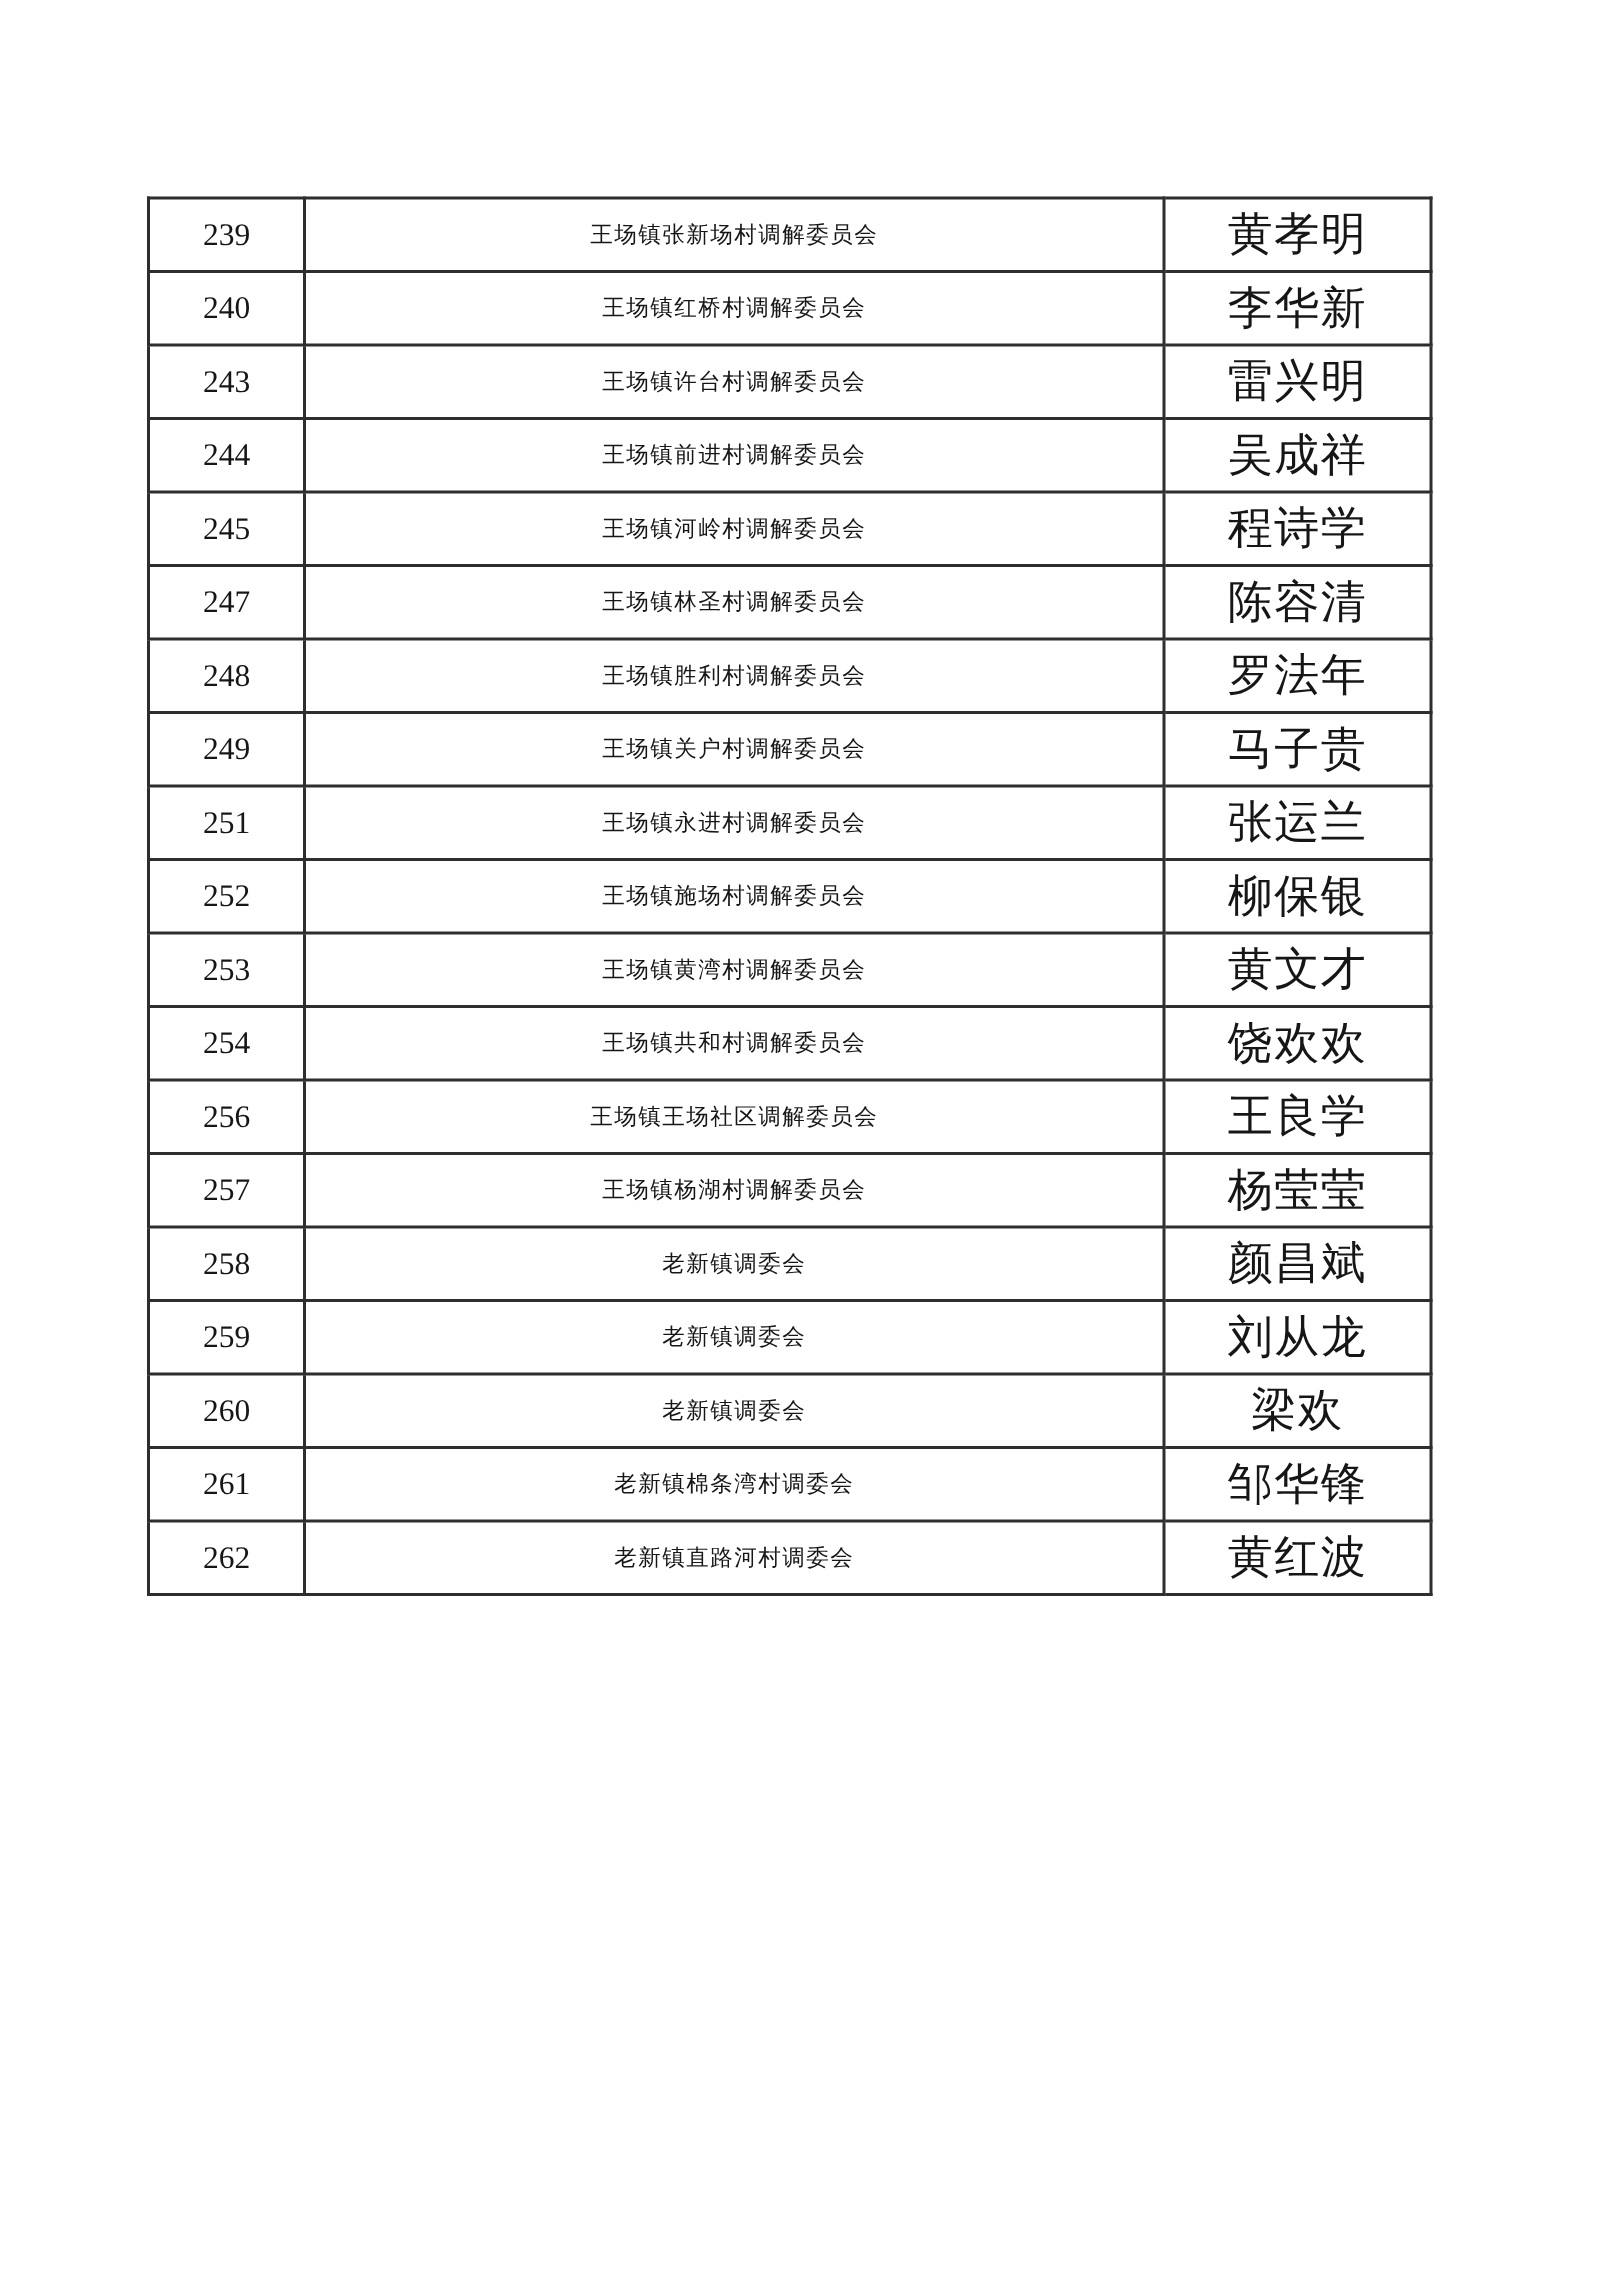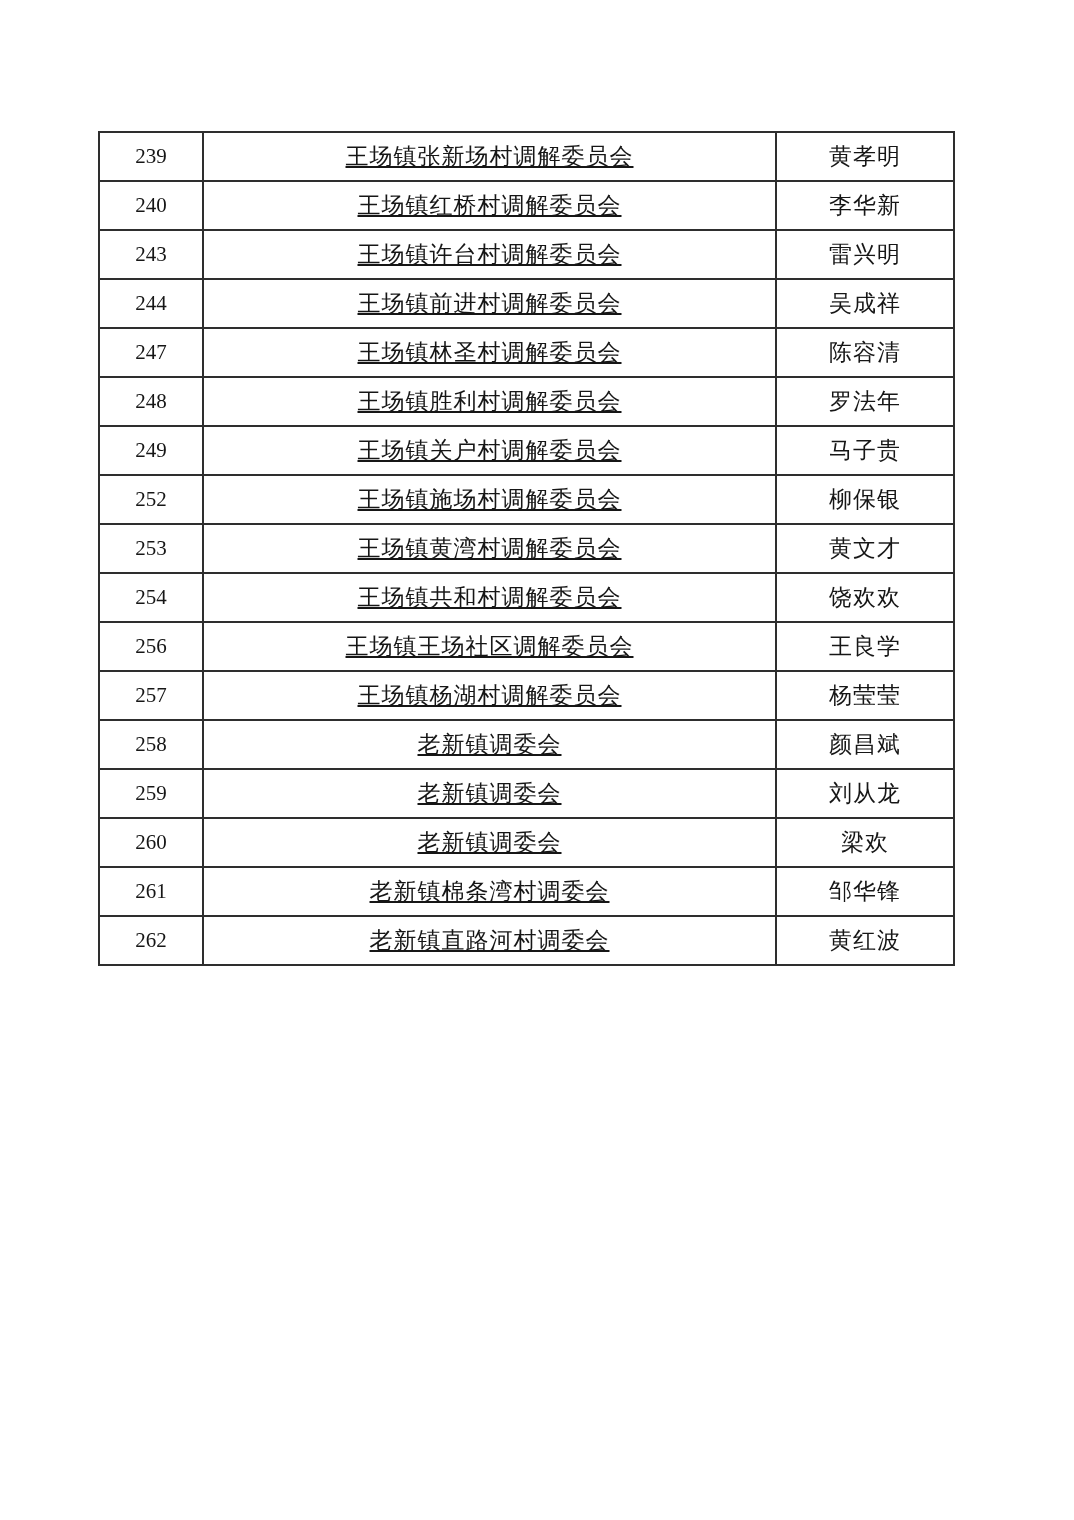--- a/index.html
+++ b/index.html
@@ -33,27 +33,26 @@
     overflow: hidden;
     white-space: nowrap;
   }
   .col-no {
     width: 102px;
     font-size: 21px;
     font-family: "Liberation Serif", "DejaVu Serif", serif;
   }
   .col-committee {
     width: 571px;
-    font-size: 23px;
+    font-size: 15px;
     letter-spacing: 1px;
-    text-decoration: underline;
   }
   .col-person {
     width: 176px;
-    font-size: 23px;
+    font-size: 30px;
     letter-spacing: 1px;
   }
 </style>
 </head>
 <body>
 
 <div class="page">
   <table class="doc-table">
     <tbody>
         <tr>
@@ -70,33 +69,43 @@
           <td class="col-no">243</td>
           <td class="col-committee">王场镇许台村调解委员会</td>
           <td class="col-person">雷兴明</td>
         </tr>
         <tr>
           <td class="col-no">244</td>
           <td class="col-committee">王场镇前进村调解委员会</td>
           <td class="col-person">吴成祥</td>
         </tr>
         <tr>
+          <td class="col-no">245</td>
+          <td class="col-committee">王场镇河岭村调解委员会</td>
+          <td class="col-person">程诗学</td>
+        </tr>
+        <tr>
           <td class="col-no">247</td>
           <td class="col-committee">王场镇林圣村调解委员会</td>
           <td class="col-person">陈容清</td>
         </tr>
         <tr>
           <td class="col-no">248</td>
           <td class="col-committee">王场镇胜利村调解委员会</td>
           <td class="col-person">罗法年</td>
         </tr>
         <tr>
           <td class="col-no">249</td>
           <td class="col-committee">王场镇关户村调解委员会</td>
           <td class="col-person">马子贵</td>
+        </tr>
+        <tr>
+          <td class="col-no">251</td>
+          <td class="col-committee">王场镇永进村调解委员会</td>
+          <td class="col-person">张运兰</td>
         </tr>
         <tr>
           <td class="col-no">252</td>
           <td class="col-committee">王场镇施场村调解委员会</td>
           <td class="col-person">柳保银</td>
         </tr>
         <tr>
           <td class="col-no">253</td>
           <td class="col-committee">王场镇黄湾村调解委员会</td>
           <td class="col-person">黄文才</td>

